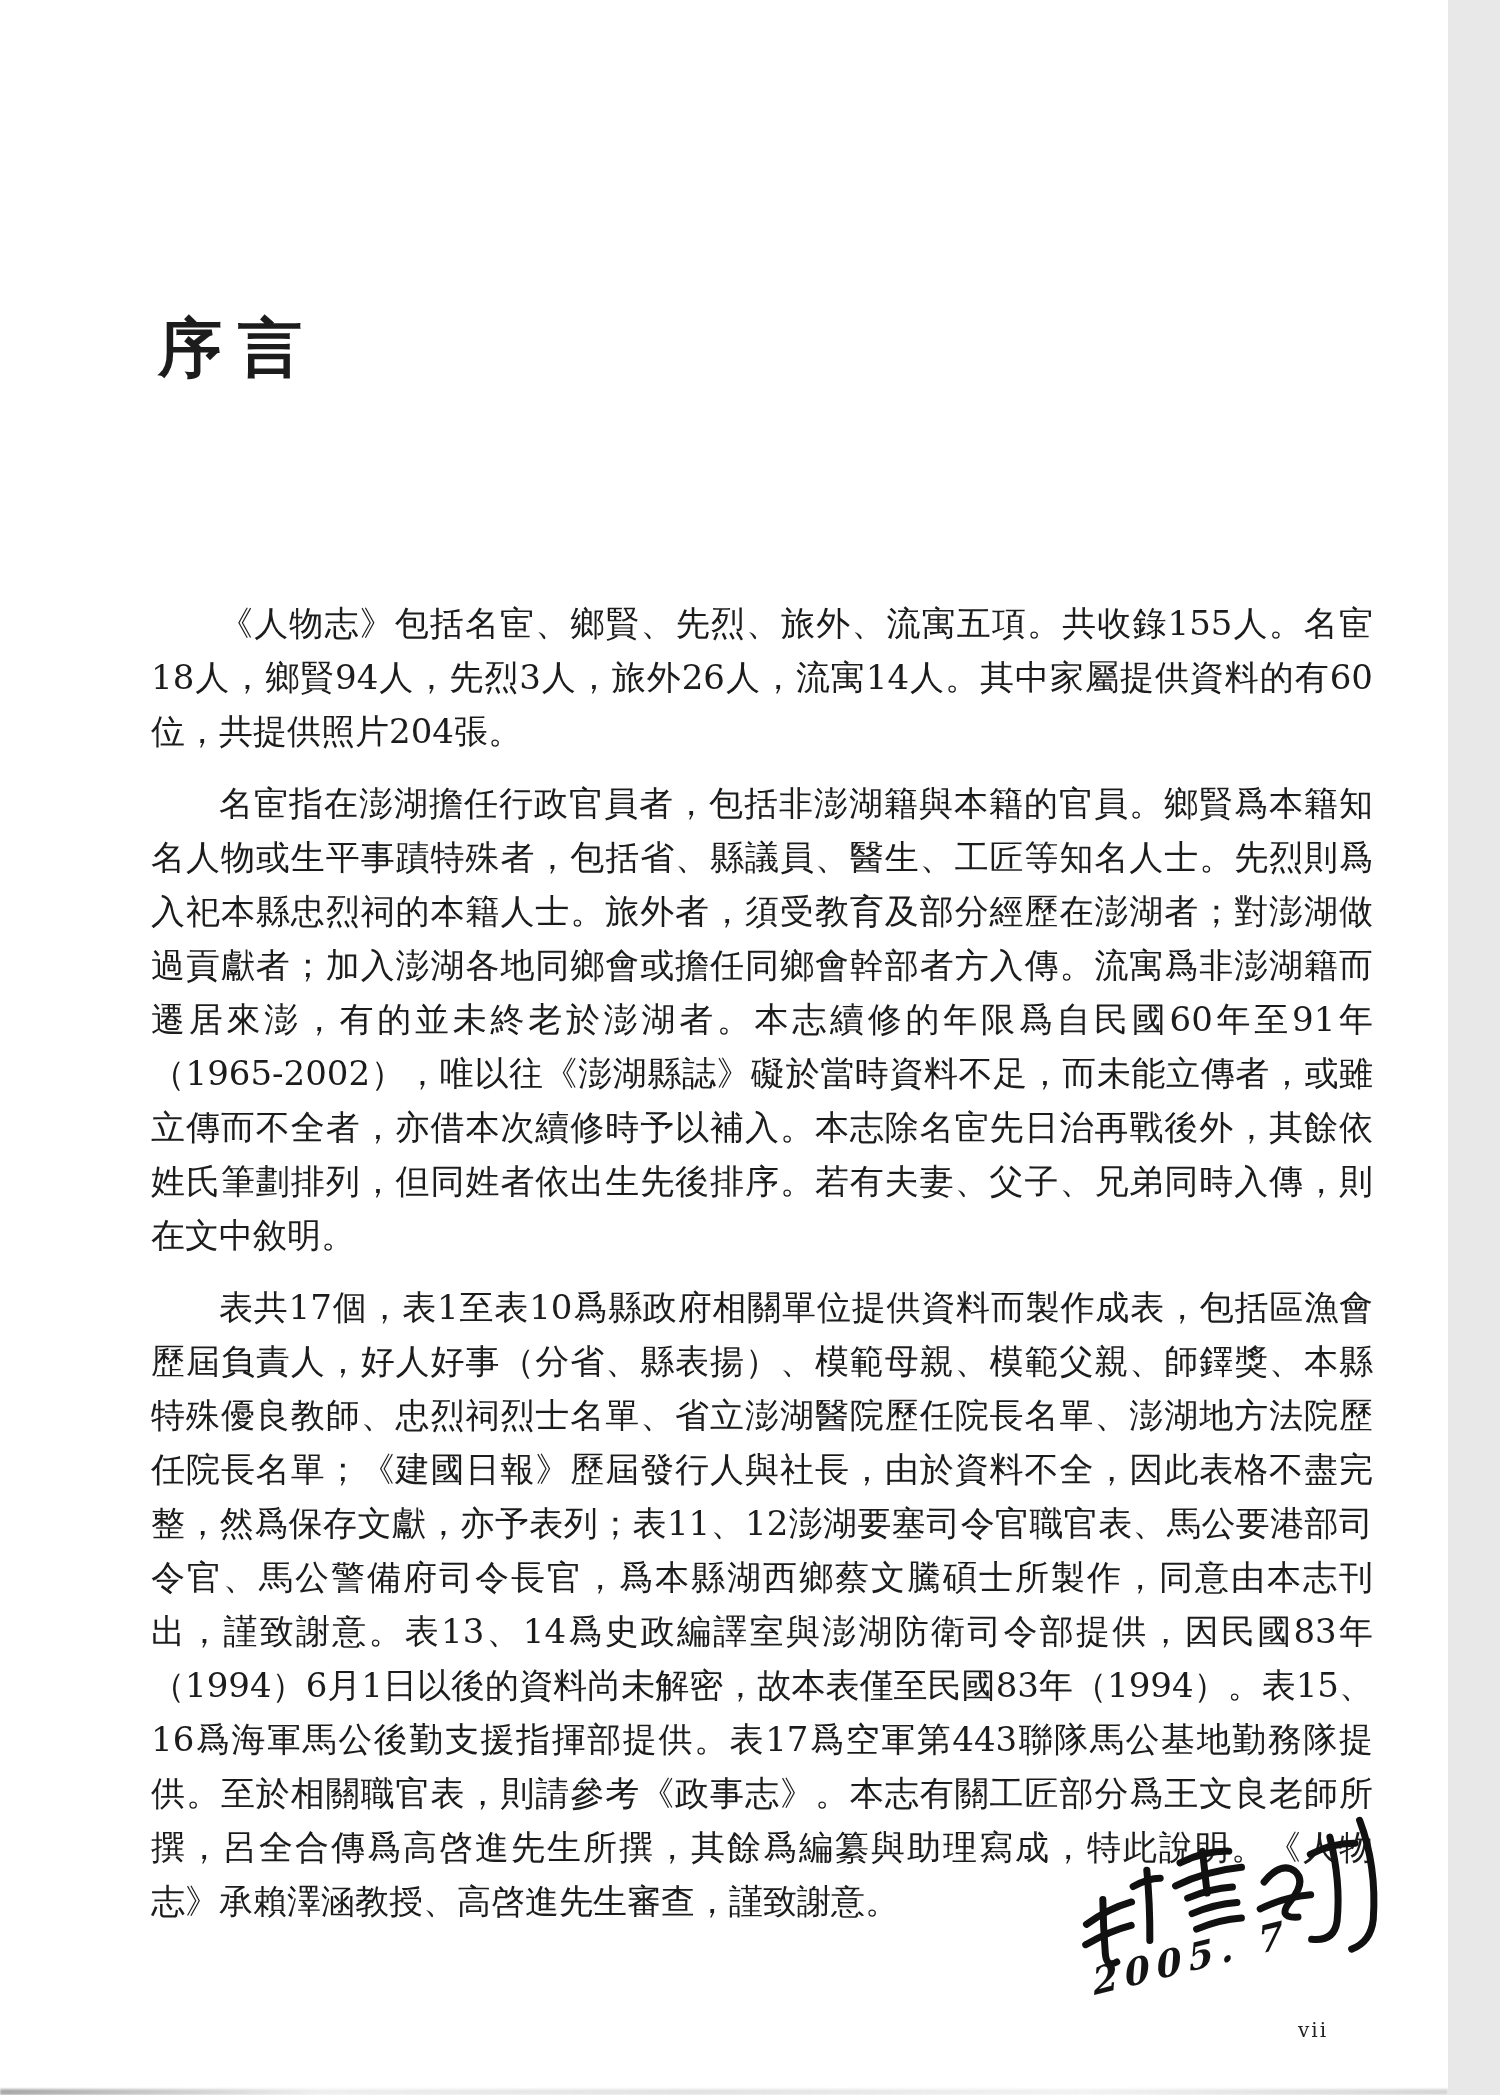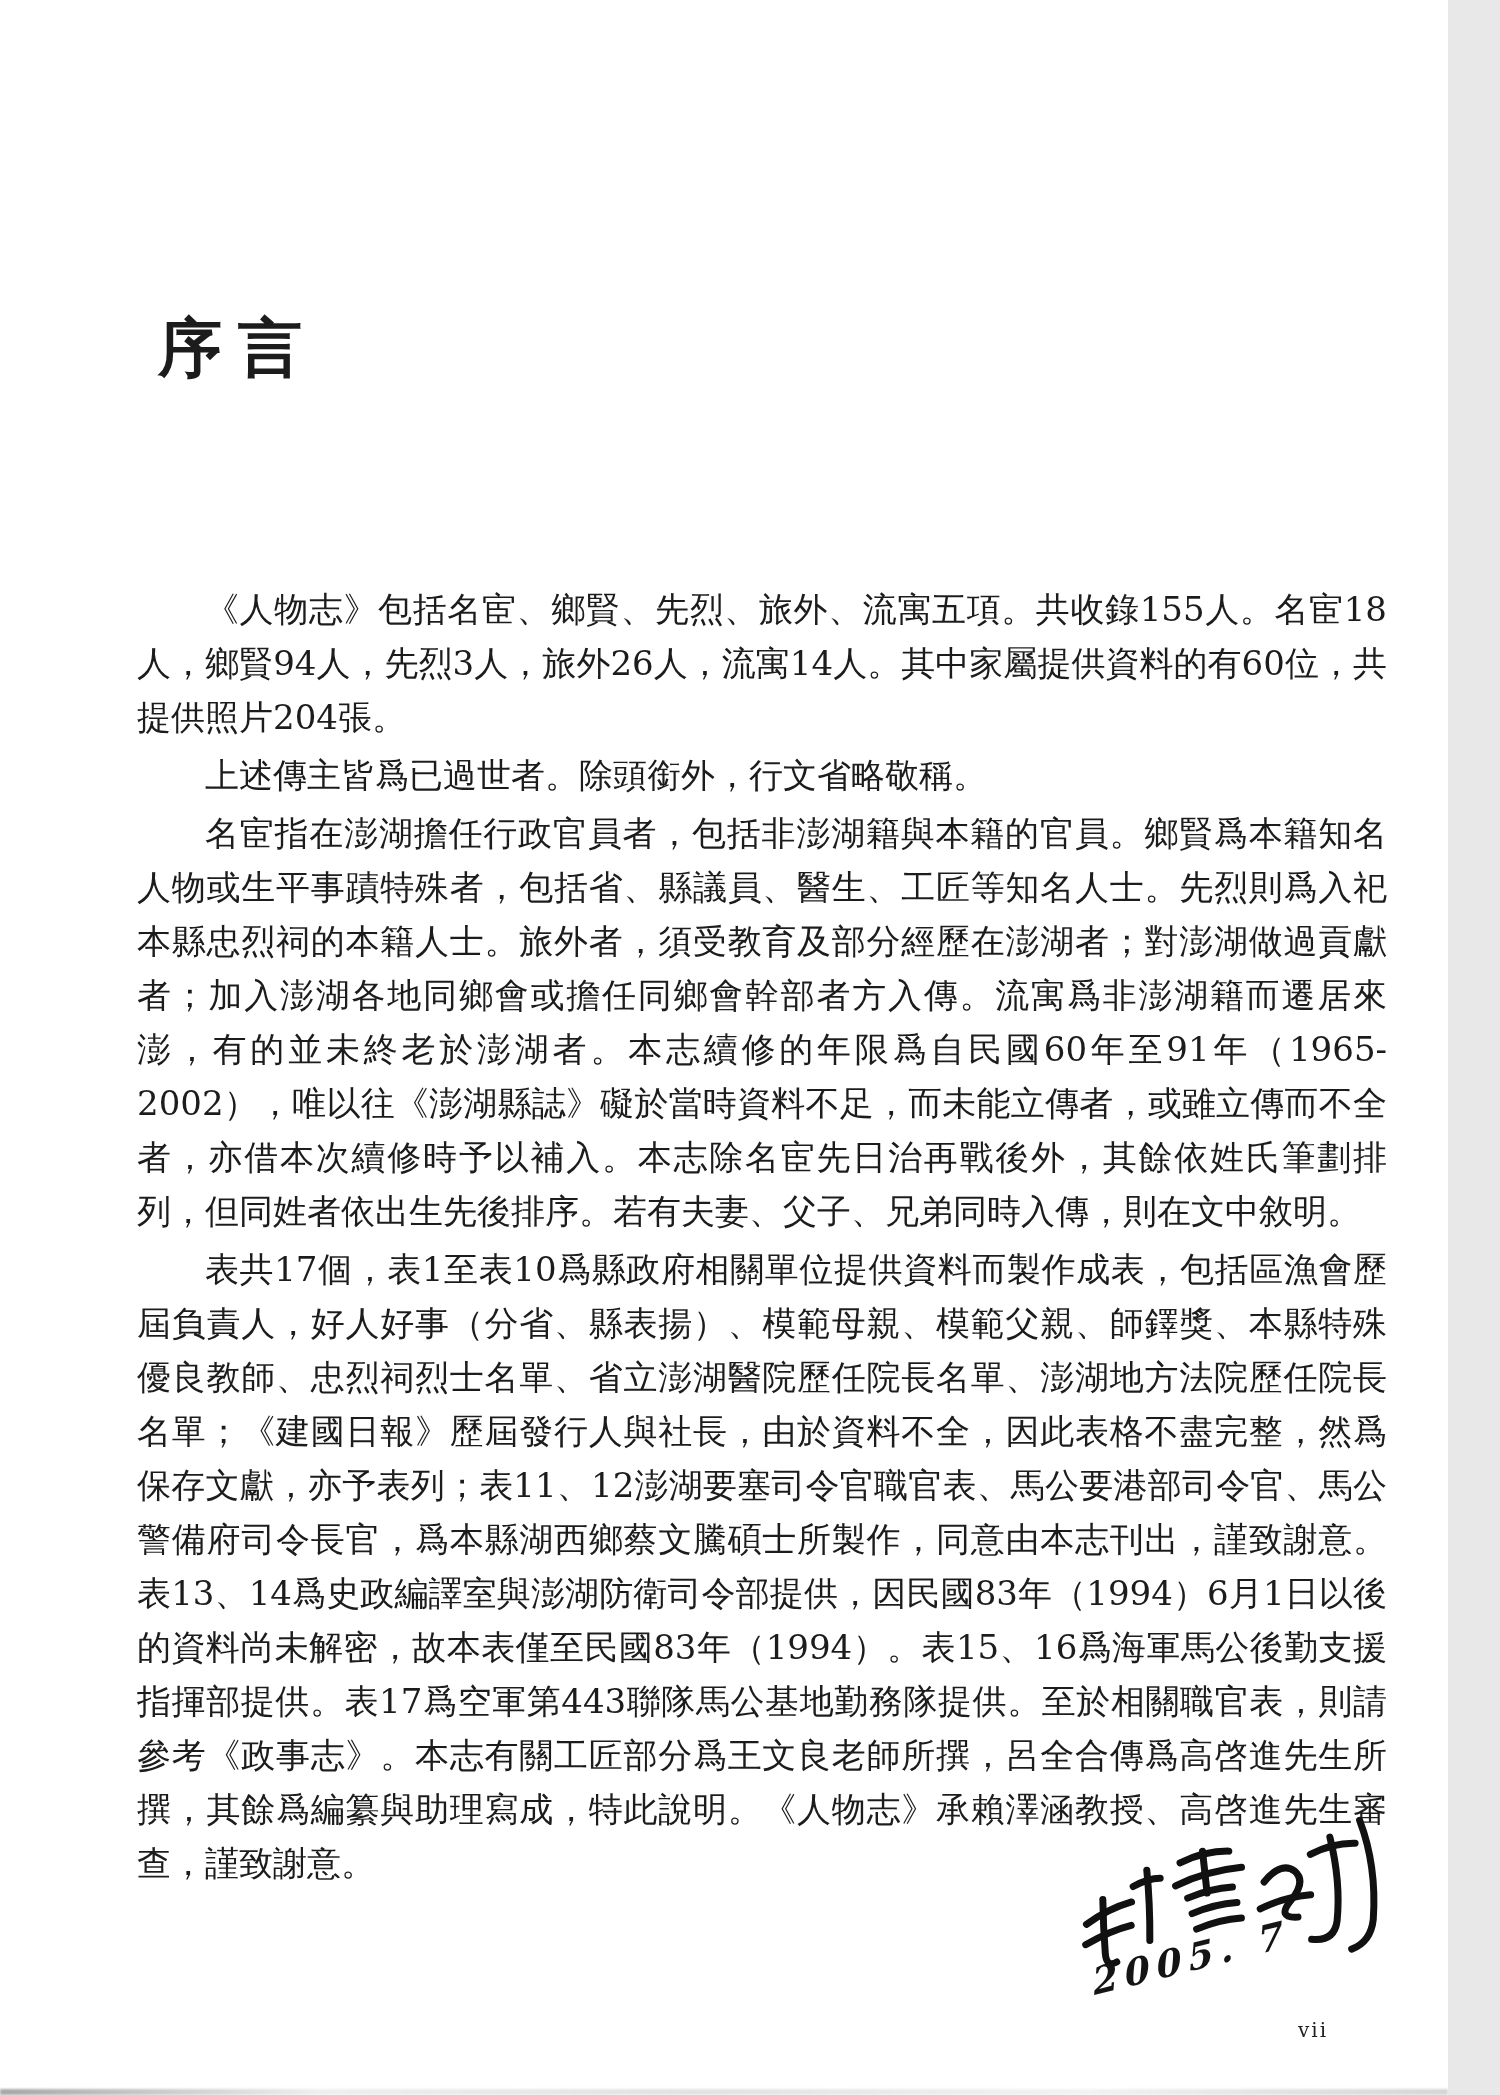--- a/index.html
+++ b/index.html
@@ -22,21 +22,21 @@
   .body-text{
     position:absolute;
     left:133px;top:578px;
     width:1258px;
     font-size:34px;
     line-height:54px;
     text-align:justify;
     text-justify:inter-ideograph;
   }
   .body-text p{
-    margin:4px;
+    margin:18px;
     text-indent:2em;
   }
   .signature{
     position:absolute;
     left:1075px;top:1848px;
     width:340px;height:200px;
   }
   .signature svg{display:block;}
   .signature-date{
     position:absolute;
@@ -70,21 +70,20 @@
 </style>
 </head>
 <body>
 
 <div class="page">
 
   <h1 class="title">序言</h1>
 
   <div class="body-text">
       <p>《人物志》包括名宦、鄉賢、先烈、旅外、流寓五項。共收錄155人。名宦18人，鄉賢94人，先烈3人，旅外26人，流寓14人。其中家屬提供資料的有60位，共提供照片204張。</p>
-      <p>上述傳主皆爲已過世者。除頭銜外，行文省略敬稱。</p>
       <p>名宦指在澎湖擔任行政官員者，包括非澎湖籍與本籍的官員。鄉賢爲本籍知名人物或生平事蹟特殊者，包括省、縣議員、醫生、工匠等知名人士。先烈則爲入祀本縣忠烈祠的本籍人士。旅外者，須受教育及部分經歷在澎湖者；對澎湖做過貢獻者；加入澎湖各地同鄉會或擔任同鄉會幹部者方入傳。流寓爲非澎湖籍而遷居來澎，有的並未終老於澎湖者。本志續修的年限爲自民國60年至91年（1965-2002），唯以往《澎湖縣誌》礙於當時資料不足，而未能立傳者，或雖立傳而不全者，亦借本次續修時予以補入。本志除名宦先日治再戰後外，其餘依姓氏筆劃排列，但同姓者依出生先後排序。若有夫妻、父子、兄弟同時入傳，則在文中敘明。</p>
       <p>表共17個，表1至表10爲縣政府相關單位提供資料而製作成表，包括區漁會歷屆負責人，好人好事（分省、縣表揚）、模範母親、模範父親、師鐸獎、本縣特殊優良教師、忠烈祠烈士名單、省立澎湖醫院歷任院長名單、澎湖地方法院歷任院長名單；《建國日報》歷屆發行人與社長，由於資料不全，因此表格不盡完整，然爲保存文獻，亦予表列；表11、12澎湖要塞司令官職官表、馬公要港部司令官、馬公警備府司令長官，爲本縣湖西鄉蔡文騰碩士所製作，同意由本志刊出，謹致謝意。表13、14爲史政編譯室與澎湖防衛司令部提供，因民國83年（1994）6月1日以後的資料尚未解密，故本表僅至民國83年（1994）。表15、16爲海軍馬公後勤支援指揮部提供。表17爲空軍第443聯隊馬公基地勤務隊提供。至於相關職官表，則請參考《政事志》。本志有關工匠部分爲王文良老師所撰，呂全合傳爲高啓進先生所撰，其餘爲編纂與助理寫成，特此說明。《人物志》承賴澤涵教授、高啓進先生審查，謹致謝意。</p>
     </div>
 
   <div class="signature" role="img" aria-label="許雪姬">
     <svg width="340" height="150" viewBox="0 0 340 150" fill="none" stroke="#111" stroke-width="7" stroke-linecap="round" stroke-linejoin="round" style="transform:rotate(-9deg);transform-origin:40px 90px;">
 
       <path d="M14,72 Q38,60 62,57"></path>
       <path d="M10,92 Q36,82 58,80"></path>
       <path d="M34,50 Q30,78 28,104 Q27,118 38,114"></path>

